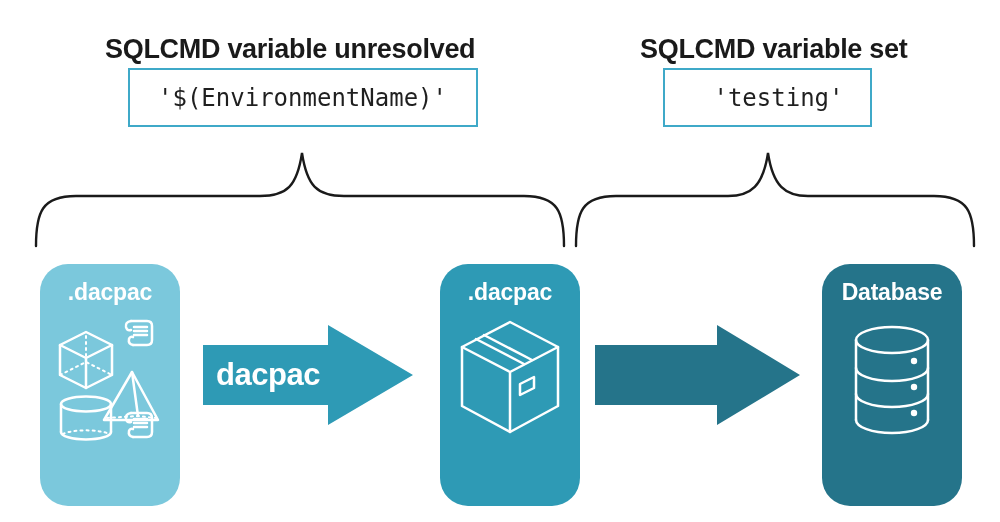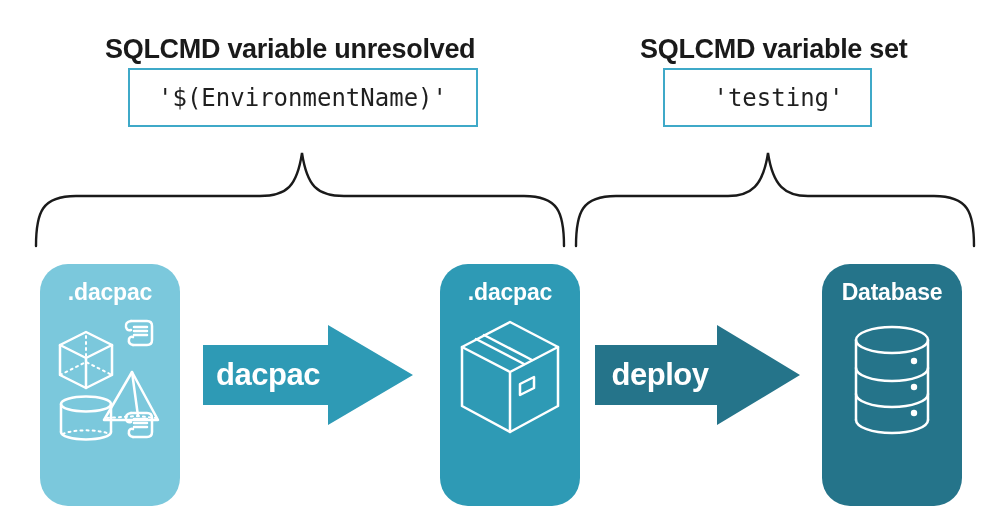--- a/index.html
+++ b/index.html
@@ -203,21 +203,20 @@
       <path d="M4 27 L52 52 L100 27 M52 52 L52 112"></path>
       <path d="M26 15 L74 40 M18 19 L66 44"></path>
       <polygon points="62,64 76,57 76,68 62,75"></polygon>
     </svg>
   </div>
 
   <div class="arrow deploy">
     <svg width="205" height="100" viewBox="0 0 205 100">
       <polygon class="arrow-shape" points="0,20 122,20 122,0 205,50 122,100 122,80 0,80"></polygon>
     </svg>
-    <span class="arrow-label">deploy</span>
   </div>
 
   <div class="node database">
     <div class="node-label">Database</div>
     <svg class="node-icon" width="84" height="114" viewBox="0 0 84 114">
       <ellipse cx="42" cy="16" rx="36" ry="13"></ellipse>
       <path d="M6 16 V96 M78 16 V96"></path>
       <path d="M6 96 A36 13 0 0 0 78 96"></path>
       <path d="M6 44 A36 13 0 0 0 78 44"></path>
       <path d="M6 70 A36 13 0 0 0 78 70"></path>

